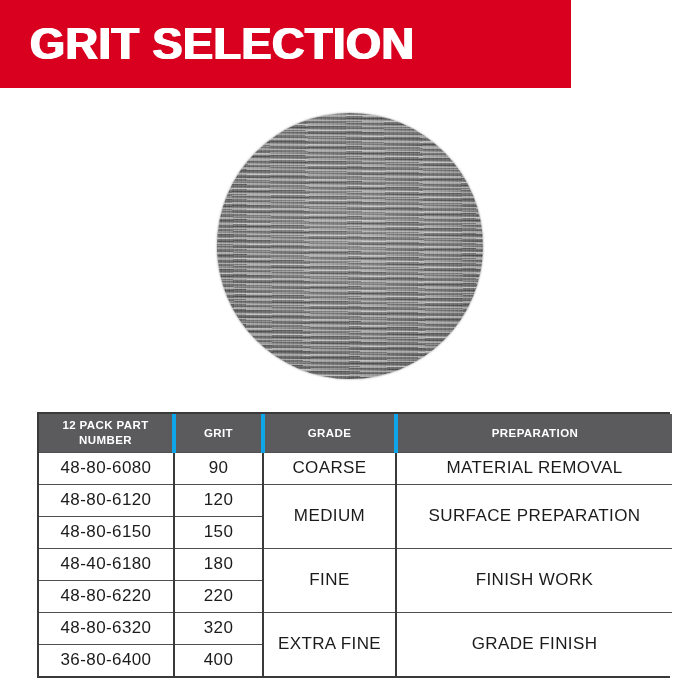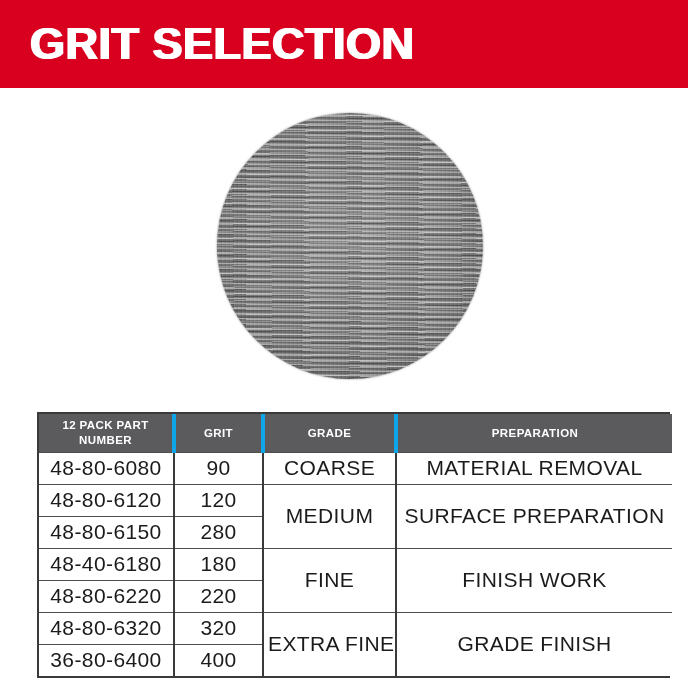--- a/index.html
+++ b/index.html
@@ -7,21 +7,21 @@
   body {
     width: 700px; height: 700px;
     background: #ffffff;
     font-family: "Liberation Sans", sans-serif;
     overflow: hidden;
     position: relative;
   }
 
   
   .banner {
-    width: 688px; height: 88px;
+    width: 571px; height: 88px;
     background: #d9001f;
     display: flex; align-items: center;
     padding-left: 30px;
   }
   .banner h1 {
     margin: 0;
     color: #ffffff;
     font-size: 45px;
     font-weight: bold;
     letter-spacing: 0.5px;
@@ -81,21 +81,21 @@
     text-align: center;
     vertical-align: middle;
     line-height: 1.25;
   }
   th + th { border-left: 4px solid #0ea5e9; }
   td {
     height: 32px;
     padding: 0 4px;
     text-align: center;
     vertical-align: middle;
-    font-size: 21px;
+    font-size: 17px;
     letter-spacing: 0.4px;
     color: #1b1b1b;
     background: #ffffff;
     border-top: 1px solid #4f4f4f;
     white-space: nowrap;
   }
   td + td, td.vline { border-left: 2px solid #3a3a3a; }
 </style>
 </head>
 <body>
@@ -132,21 +132,21 @@
         <td>MATERIAL REMOVAL</td>
       </tr>
       <tr>
         <td>48-80-6120</td>
         <td>120</td>
         <td rowspan="2">MEDIUM</td>
         <td rowspan="2">SURFACE PREPARATION</td>
       </tr>
       <tr>
         <td>48-80-6150</td>
-        <td class="vline">280</td>
+        <td class="vline">150</td>
       </tr>
       <tr>
         <td>48-40-6180</td>
         <td>180</td>
         <td rowspan="2">FINE</td>
         <td rowspan="2">FINISH WORK</td>
       </tr>
       <tr>
         <td>48-80-6220</td>
         <td class="vline">220</td>

